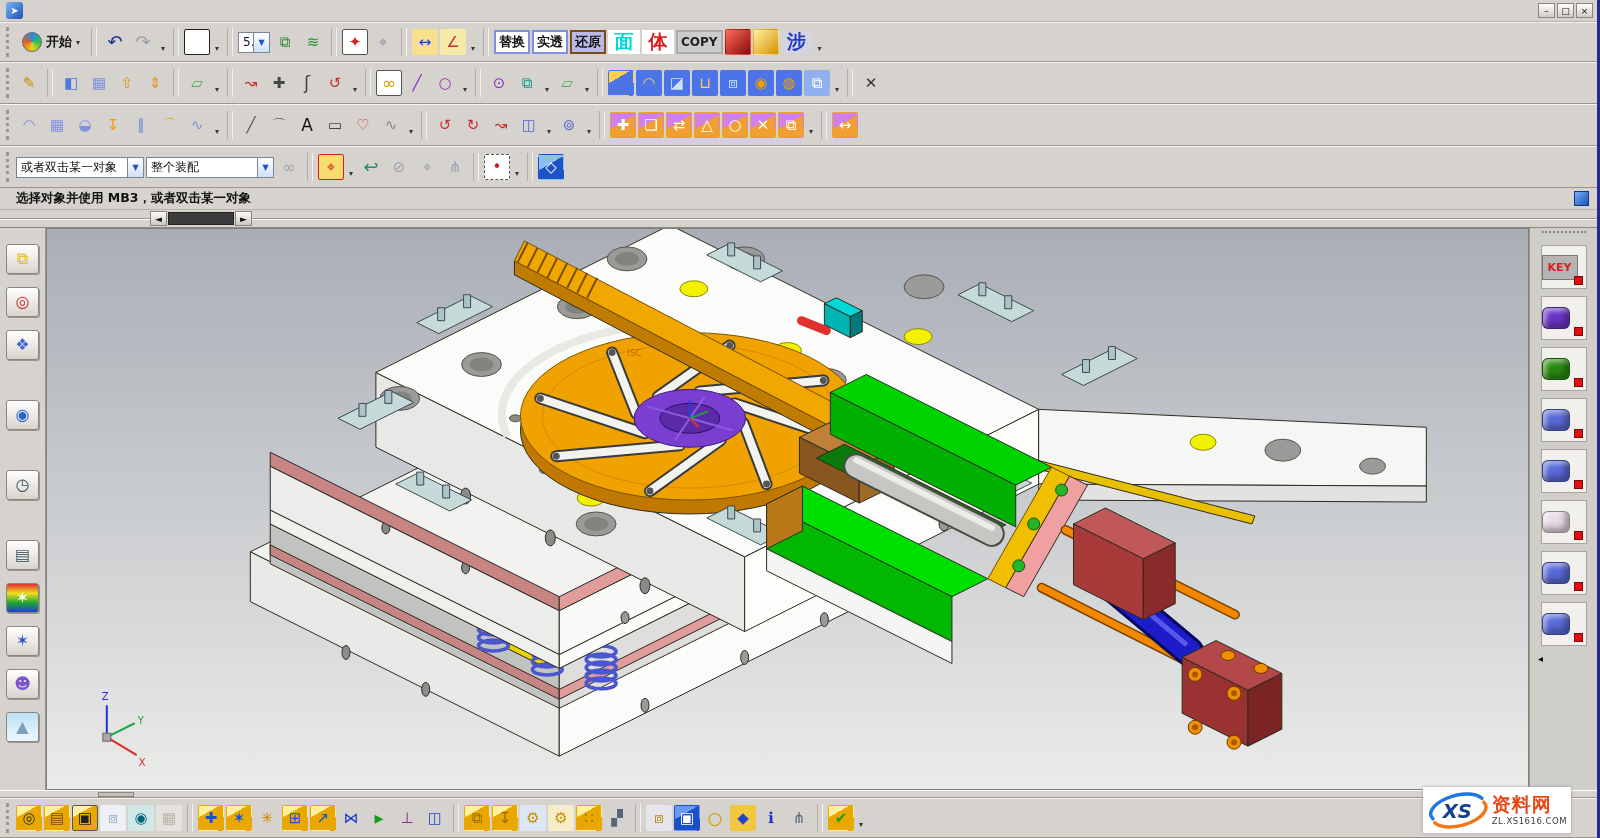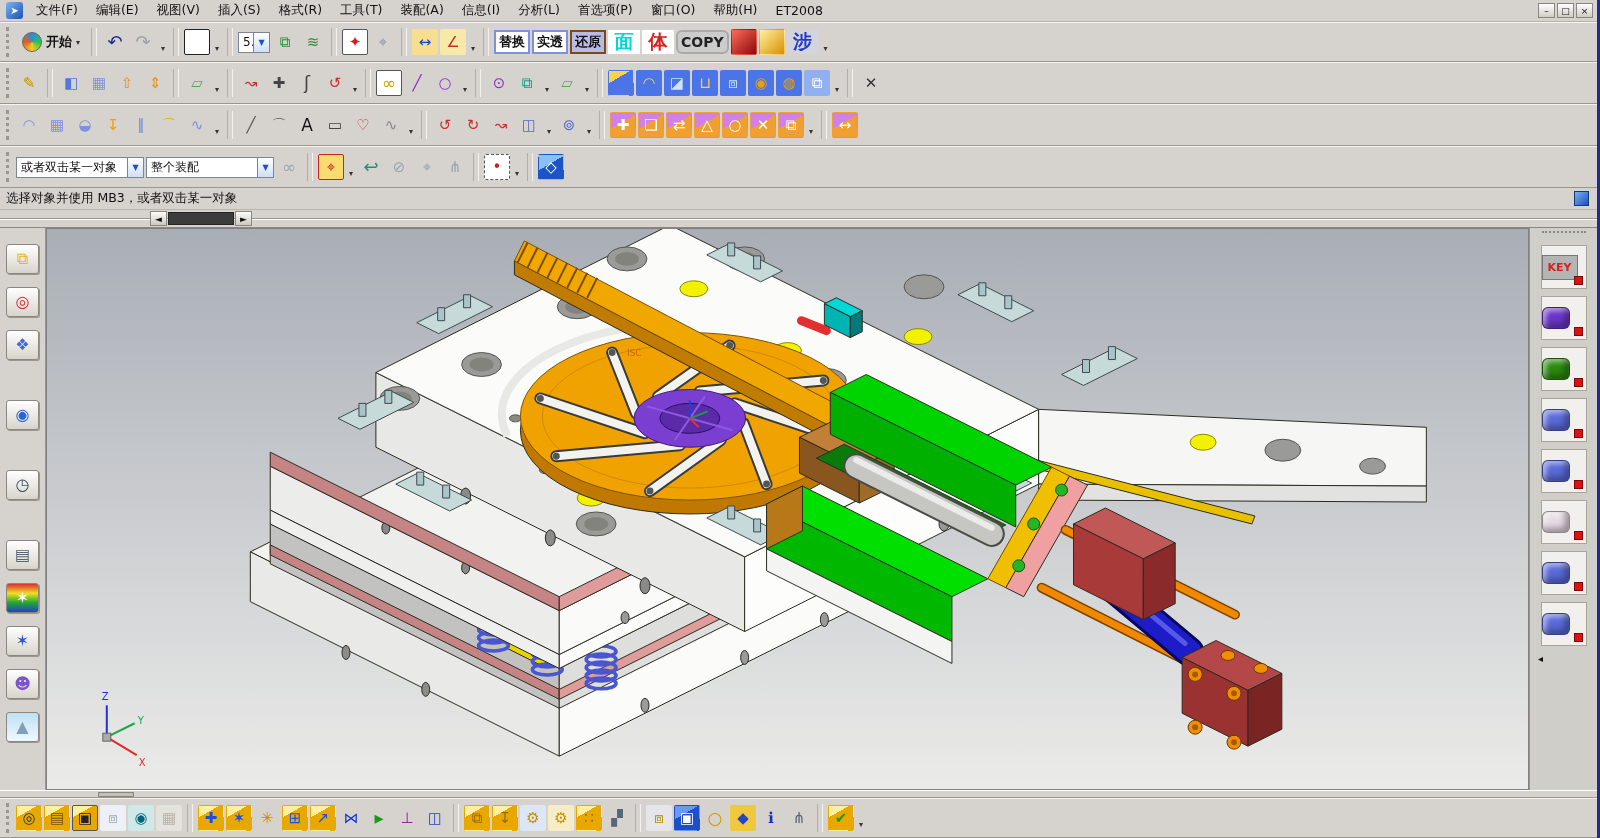--- a/index.html
+++ b/index.html
@@ -25,21 +25,21 @@
   .vgap{height:14px;width:100%}
   .ovf{width:10px;min-width:10px;height:26px;font-size:8px;color:#333;display:flex;align-items:flex-end;justify-content:center;padding-bottom:2px}
   .tbt{height:24px;min-width:32px;padding:0 3px;background:#fff;border:2px solid #8090dc;display:flex;align-items:center;justify-content:center;font-weight:bold;font-size:13px;white-space:nowrap}
   .combo{height:21px;background:#fff;border:1px solid #7a8694;display:flex;align-items:center;justify-content:space-between;padding-left:4px;font-size:12px;white-space:nowrap;overflow:hidden}
   .combo .cv{overflow:hidden;text-overflow:ellipsis;white-space:nowrap}
   .combo .cb{width:16px;height:100%;min-width:16px;background:linear-gradient(#ffffff,#cfe0f8);border-left:1px solid #7a8694;color:#1a50c8;font-size:8px;display:flex;align-items:center;justify-content:center}
   .startbtn{display:flex;align-items:center;gap:4px;padding:0 6px;height:30px;font-size:13px;font-weight:bold}
   .startbtn .orb{width:20px;height:20px;border-radius:50%;background:conic-gradient(#2a8ae0,#30c050,#f0d020,#e06020,#2a8ae0);border:1px solid #666}
   .startbtn .sarr{font-size:8px;color:#333}
   
-  .promptbar{position:relative;height:22px;background:#d6d3ce;border-bottom:1px solid #b8b4ac;display:flex;align-items:center;padding-left:6px;font-weight:normal;font-size:12.5px}
+  .promptbar{position:relative;height:22px;background:#d6d3ce;border-bottom:1px solid #b8b4ac;display:flex;align-items:center;padding-left:16px;font-weight:bold;font-size:12.5px}
   .pane-btn{position:absolute;right:8px;top:3px;width:15px;height:15px;background:linear-gradient(135deg,#7ab0f0,#1c50c0);border:1px solid #123a7a}
   .scrollstrip{position:relative;height:18px;background:#d6d3ce;border-bottom:1px solid #8a8680}
   .scrollstrip .groove{position:absolute;left:0;right:0;top:8px;border-top:1px solid #9a968e;border-bottom:1px solid #fff}
   .hscroll{position:absolute;left:150px;top:1px;display:flex;align-items:center}
   .sbtn{width:17px;height:15px;border:1px solid #8a8680;background:linear-gradient(#fcfcfa,#ccc8c0);font-size:9px;display:flex;align-items:center;justify-content:center}
   .sbar{width:66px;height:13px;background:#3c3c3c;border:1px solid #222;margin:0 1px}
   
   .main{display:flex;height:562px}
   .leftbar{width:46px;background:#d6d3ce;border-right:1px solid #9a968e;display:flex;flex-direction:column;align-items:center;padding-top:16px;gap:13px}
   .bigbtn{width:33px;height:30px;min-height:30px;border:1px solid #8a8680;border-radius:3px;background:linear-gradient(#ffffff,#d8d4cc);box-shadow:1px 1px 0 #9a968e;display:flex;align-items:center;justify-content:center;font-size:16px;line-height:1}
@@ -62,35 +62,20 @@
   .wmsite{color:#e84818;font-weight:bold;font-size:19px;line-height:20px;letter-spacing:1px}
   .wmurl{font-size:8.5px;color:#3a3a3a;letter-spacing:.5px;margin-top:2px}
 </style>
 </head>
 <body>
 
 <div id="app">
 
   <div class="menubar">
     <span class="appicon">➤</span>
-    <div style="display:flex">
-        <div class="menu-item">文件(F)</div>
-        <div class="menu-item">编辑(E)</div>
-        <div class="menu-item">视图(V)</div>
-        <div class="menu-item">插入(S)</div>
-        <div class="menu-item">格式(R)</div>
-        <div class="menu-item">工具(T)</div>
-        <div class="menu-item">装配(A)</div>
-        <div class="menu-item">信息(I)</div>
-        <div class="menu-item">分析(L)</div>
-        <div class="menu-item">首选项(P)</div>
-        <div class="menu-item">窗口(O)</div>
-        <div class="menu-item">帮助(H)</div>
-        <div class="menu-item">ET2008</div>
-      </div>
     <div class="winbox">
         <div class="winbtn">–</div>
         <div class="winbtn">□</div>
         <div class="winbtn">×</div>
       </div>
   </div>
 
   <div class="tbar r1">
       <div class="grip"></div>
       <div class="startbtn">
@@ -136,21 +121,21 @@
       <div class="tbi" style="background: rgb(247, 234, 168);">
         <span class="gl" style="color: rgb(200, 48, 48);">∠</span>
       </div>
       <div class="ovf">▾</div>
       <div class="sep"></div>
       <div class="tbt" style="border-color: rgb(128, 144, 220);">替换</div>
       <div class="tbt" style="border-color: rgb(128, 144, 220);">实透</div>
       <div class="tbt" style="border-color: rgb(122, 74, 26); background: rgb(186, 186, 230);">还原</div>
       <div class="tbt" style="color: rgb(0, 216, 216); border-color: rgb(255, 255, 255); background: rgb(255, 255, 255); font-size: 19px;">面</div>
       <div class="tbt" style="color: rgb(216, 32, 32); border-color: rgb(255, 255, 255); background: rgb(255, 255, 255); font-size: 19px;">体</div>
-      <div class="tbt" style="color: rgb(34, 34, 34); border-color: rgb(170, 170, 170); background: rgb(204, 204, 204); font-size: 14px; border-radius: 6px;">COPY</div>
+      <div class="tbt" style="color: rgb(34, 34, 34); border-color: rgb(170, 170, 170); background: rgb(204, 204, 204); font-size: 12px;">COPY</div>
       <div class="tbi" style="background: linear-gradient(135deg, rgb(255, 106, 90), rgb(138, 10, 10));">
         <span class="gl"></span>
       </div>
       <div class="tbi" style="background: linear-gradient(135deg, rgb(255, 242, 160), rgb(216, 144, 0));">
         <span class="gl"></span>
       </div>
       <div class="tbt" style="color: rgb(34, 56, 204); border-color: rgb(212, 212, 220); background: rgb(212, 212, 220); font-size: 19px;">涉</div>
       <div class="ovf">▾</div>
     </div>
   <div class="tbar r2">
@@ -832,14 +817,25 @@
       <div class="tbi">
         <span class="gl" style="color: rgb(85, 102, 119);">⋔</span>
       </div>
       <div class="sep"></div>
       <div class="tbi" style="background: linear-gradient(150deg, rgb(255, 240, 160) 30%, rgb(232, 168, 0) 30%);">
         <span class="gl" style="color: rgb(26, 154, 26);">✔</span>
       </div>
       <div class="ovf">▾</div>
     </div>
 
+  <div class="watermark">
+    <svg width="64" height="42" viewBox="0 0 64 42">
+      <path d="M6,30 A27,13 -15 0 1 56,9" stroke="#1a78e0" stroke-width="3.5" fill="none" stroke-linecap="round"></path>
+      <path d="M58,13 A27,13 -15 0 1 8,34" stroke="#f07818" stroke-width="3.5" fill="none" stroke-linecap="round"></path>
+      <text x="16" y="29" font-size="20" font-style="italic" font-weight="bold" fill="#16418c">XS</text>
+    </svg>
+    <div class="wmcol">
+      <span class="wmsite">资料网</span>
+      <span class="wmurl">ZL.XS1616.COM</span>
+    </div>
+  </div>
 
 </div>
 
 </body></html>

